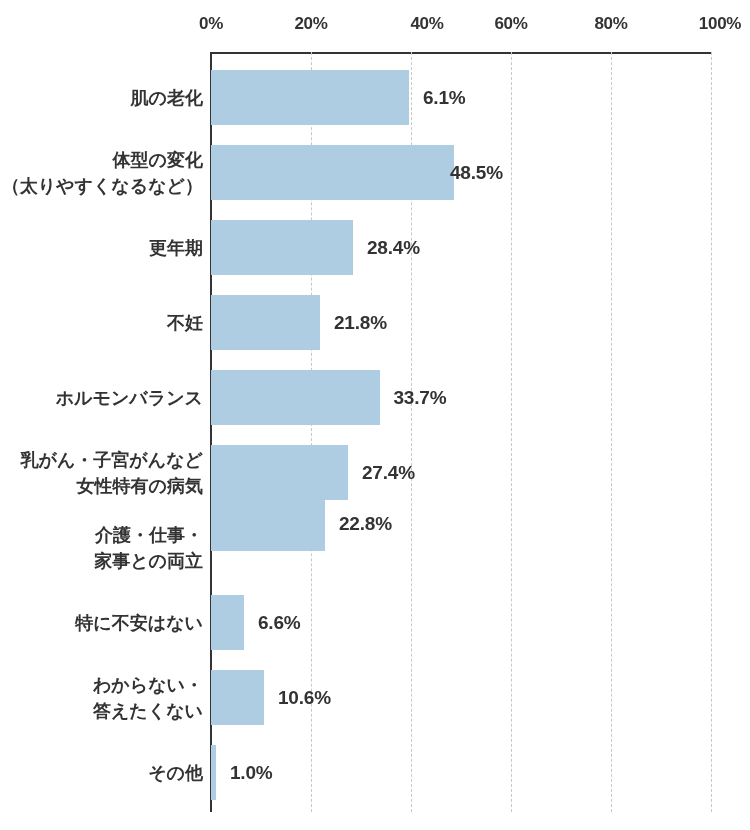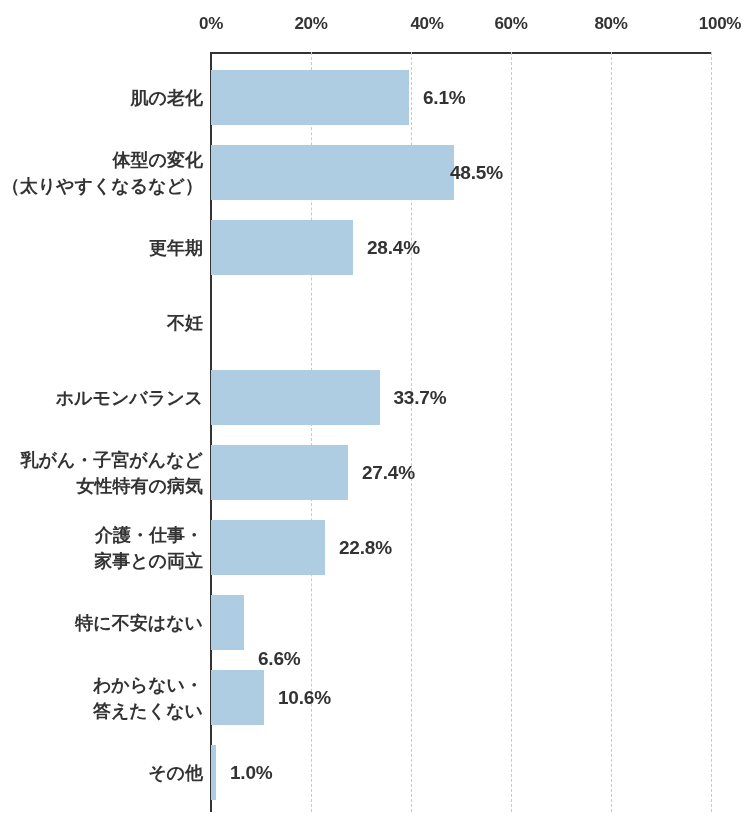--- a/index.html
+++ b/index.html
@@ -137,35 +137,39 @@
         <div class="bar-value" style="left: 212px;">6.1%</div>
       </div>
       <div class="bar-row" style="top: 93px;">
         <div class="bar" style="width: 242.5px; background: rgb(174, 204, 226);"></div>
         <div class="bar-value" style="left: 239px;">48.5%</div>
       </div>
       <div class="bar-row" style="top: 168px;">
         <div class="bar" style="width: 142px; background: rgb(174, 204, 226);"></div>
         <div class="bar-value" style="left: 156px;">28.4%</div>
       </div>
+      <div class="bar-row" style="top: 243px;">
+        <div class="bar" style="width: 109px; background: rgb(174, 204, 226);"></div>
+        <div class="bar-value" style="left: 123px;">21.8%</div>
+      </div>
       <div class="bar-row" style="top: 318px;">
         <div class="bar" style="width: 168.5px; background: rgb(174, 204, 226);"></div>
         <div class="bar-value" style="left: 182.5px;">33.7%</div>
       </div>
       <div class="bar-row" style="top: 393px;">
         <div class="bar" style="width: 137px; background: rgb(174, 204, 226);"></div>
         <div class="bar-value" style="left: 151px;">27.4%</div>
       </div>
-      <div class="bar-row" style="top: 468px;">
+      <div class="bar-row" style="top: 444px;">
         <div class="bar" style="width: 114px; background: rgb(174, 204, 226);"></div>
         <div class="bar-value" style="left: 128px;">22.8%</div>
       </div>
       <div class="bar-row" style="top: 543px;">
         <div class="bar" style="width: 33px; background: rgb(174, 204, 226);"></div>
-        <div class="bar-value" style="left: 47px; margin-top: 36px;">6.6%</div>
+        <div class="bar-value" style="left: 47px;">6.6%</div>
       </div>
       <div class="bar-row" style="top: 618px;">
         <div class="bar" style="width: 53px; background: rgb(174, 204, 226);"></div>
         <div class="bar-value" style="left: 67px;">10.6%</div>
       </div>
       <div class="bar-row" style="top: 693px;">
         <div class="bar" style="width: 5px; background: rgb(174, 204, 226);"></div>
         <div class="bar-value" style="left: 19px;">1.0%</div>
       </div>
     </div>

